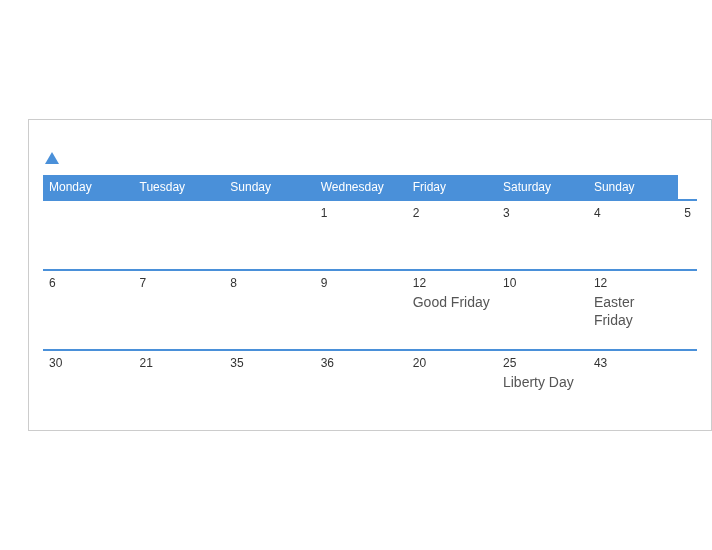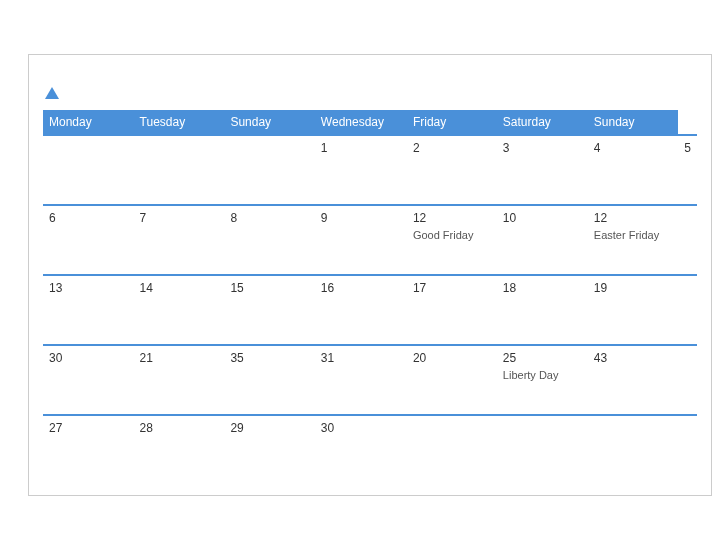--- a/index.html
+++ b/index.html
@@ -91,21 +91,21 @@
       height: 70px;
     }
     .day-number {
       display: block;
       font-size: 12px;
       color: #333;
       margin-bottom: 3px;
     }
     .holiday-name {
       display: block;
-      font-size: 11px;
+      font-size: 14px;
       color: #555;
       line-height: 1.3;
     }
     .empty-cell {
       background: #fff;
     }
   </style>
 </head>
 <body>
 
@@ -175,77 +175,37 @@
           <td>
             <span class="day-number">10</span>
           </td>
           <td>
             <span class="day-number">12</span>
             <span class="holiday-name">Easter Friday</span>
           </td>
         </tr>
         <tr>
           <td>
-            <span class="day-number">13</span>
-          </td>
-          <td>
-            <span class="day-number">14</span>
-          </td>
-          <td>
-            <span class="day-number">15</span>
-          </td>
-          <td>
-            <span class="day-number">16</span>
-          </td>
-          <td>
-            <span class="day-number">17</span>
-          </td>
-          <td>
-            <span class="day-number">18</span>
-          </td>
-          <td>
-            <span class="day-number">19</span>
-          </td>
-        </tr>
-        <tr>
-          <td>
             <span class="day-number">30</span>
           </td>
           <td>
             <span class="day-number">21</span>
           </td>
           <td>
             <span class="day-number">35</span>
           </td>
           <td>
-            <span class="day-number">31</span>
+            <span class="day-number">36</span>
           </td>
           <td>
             <span class="day-number">20</span>
           </td>
           <td>
             <span class="day-number">25</span>
             <span class="holiday-name">Liberty Day</span>
           </td>
           <td>
             <span class="day-number">43</span>
           </td>
-        </tr>
-        <tr>
-          <td>
-            <span class="day-number">27</span>
-          </td>
-          <td>
-            <span class="day-number">28</span>
-          </td>
-          <td>
-            <span class="day-number">29</span>
-          </td>
-          <td>
-            <span class="day-number">30</span>
-          </td>
-          <td class="empty-cell"></td>
-          <td class="empty-cell"></td>
-          <td class="empty-cell"></td>
         </tr>
       </tbody>
   </table>
 </div>
 
 </body></html>

